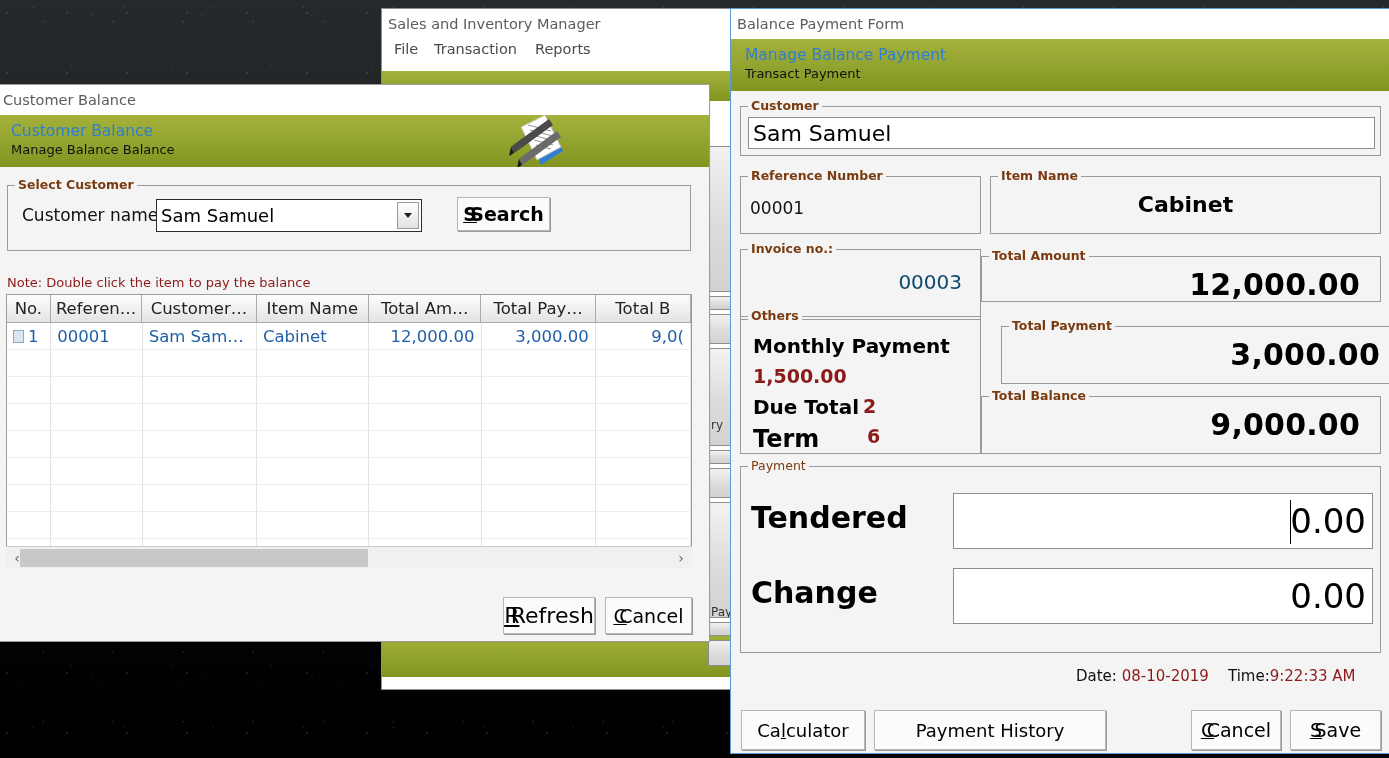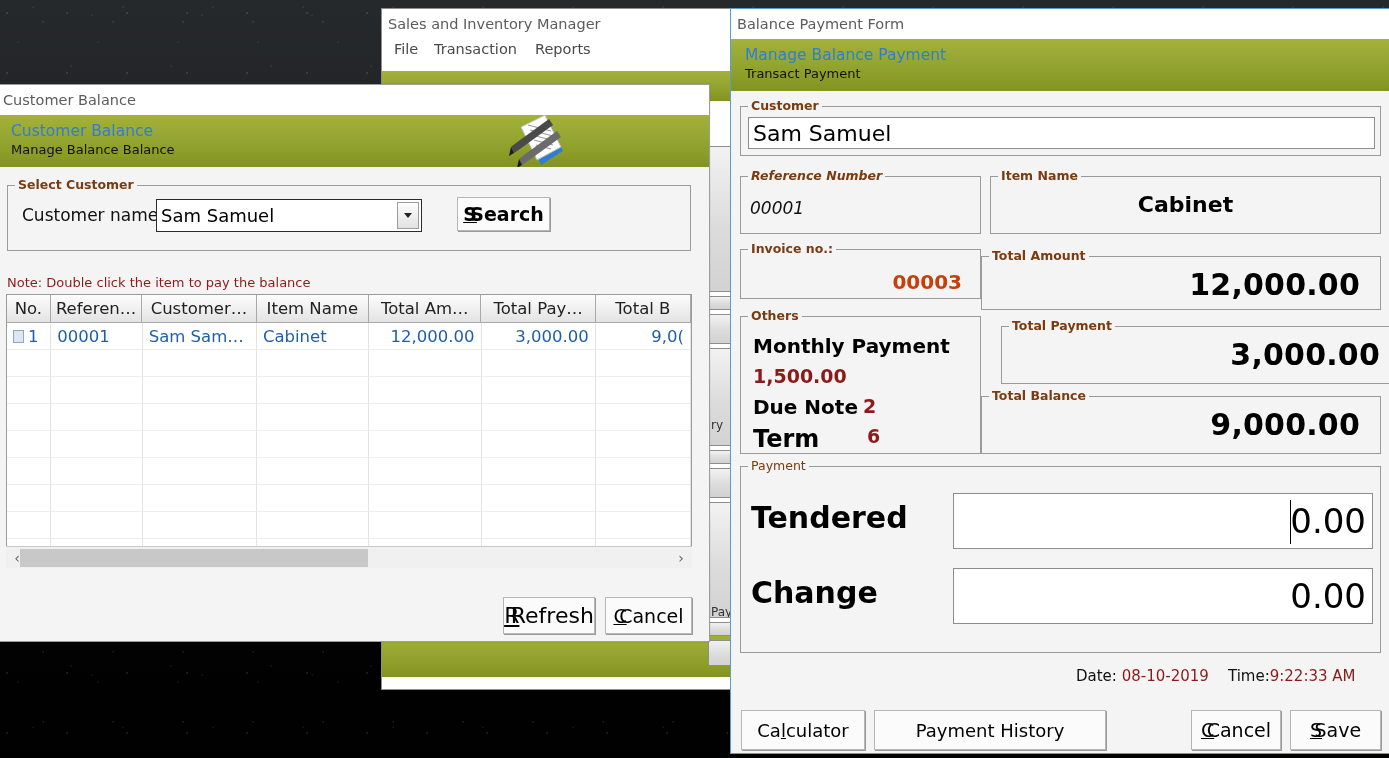--- a/index.html
+++ b/index.html
@@ -358,45 +358,45 @@
     <span class="gb-sub">Transact Payment</span>
   </div>
 
   <div class="grp" style="left:9px; top:97px; width:641px; height:50px;">
     <span class="legend">Customer</span>
     <div class="field" style="left:7px; top:10px; width:627px; height:32px; padding-left:4px; font-size:22px;">
       <span>Sam Samuel</span>
     </div>
   </div>
 
-  <div class="grp" style="left:9px; top:167px; width:241px; height:58px;font-style:italic;">
+  <div class="grp" style="left:9px; top:167px; width:241px; height:58px;">
     <span class="legend">Reference Number</span>
     <span style="position:absolute; left:9px; top:21px; font-size:17px; color:#111;">00001</span>
   </div>
 
   <div class="grp" style="left:259px; top:167px; width:391px; height:58px;">
     <span class="legend">Item Name</span>
     <span style="position:absolute; left:0; right:0; top:15px; text-align:center; font-size:22px; font-weight:bold; color:#000;">Cabinet</span>
   </div>
 
-  <div class="grp" style="left:9px; top:240px; width:241px; height:50px;">
+  <div class="grp" style="left:9px; top:240px; width:241px; height:71px;">
     <span class="legend">Invoice no.:</span>
-    <span style="position:absolute; left:0; right:18px; top:20px; text-align:right; font-size:20px; font-weight:bold; color:#c2410c;">00003</span>
-  </div>
-
-  <div class="grp" style="left:250px; top:247px; width:400px; height:54px;">
+    <span style="position:absolute; left:0; right:18px; top:20px; text-align:right; font-size:20px; font-weight:normal; color:#0c4a6e;">00003</span>
+  </div>
+
+  <div class="grp" style="left:250px; top:247px; width:400px; height:46px;">
     <span class="legend">Total Amount</span>
     <span class="valbig" style="position:absolute; left:0; right:20px; top:10px; text-align:right;">12,000.00</span>
   </div>
 
   <div class="grp" style="left:9px; top:307px; width:241px; height:138px;">
     <span class="legend">Others</span>
     <span style="position:absolute; left:12px; top:17px; font-size:20px; font-weight:bold; color:#000;">Monthly Payment</span>
     <span style="position:absolute; left:12px; top:48px; font-size:19px; font-weight:bold; color:#8b1b1b;">1,500.00</span>
-    <span style="position:absolute; left:12px; top:78px; font-size:20px; font-weight:bold; color:#000;">Due Note</span>
+    <span style="position:absolute; left:12px; top:78px; font-size:20px; font-weight:bold; color:#000;">Due Total</span>
     <span style="position:absolute; left:122px; top:78px; font-size:19px; font-weight:bold; color:#8b1b1b;">2</span>
     <span style="position:absolute; left:12px; top:108px; font-size:24px; font-weight:bold; color:#000;">Term</span>
     <span style="position:absolute; left:126px; top:108px; font-size:19px; font-weight:bold; color:#8b1b1b;">6</span>
   </div>
 
   <div class="grp" style="left:250px; top:317px; width:400px; height:58px;margin-left:20px;">
     <span class="legend">Total Payment</span>
     <span class="valbig" style="position:absolute; left:0; right:20px; top:10px; text-align:right;">3,000.00</span>
   </div>
 

